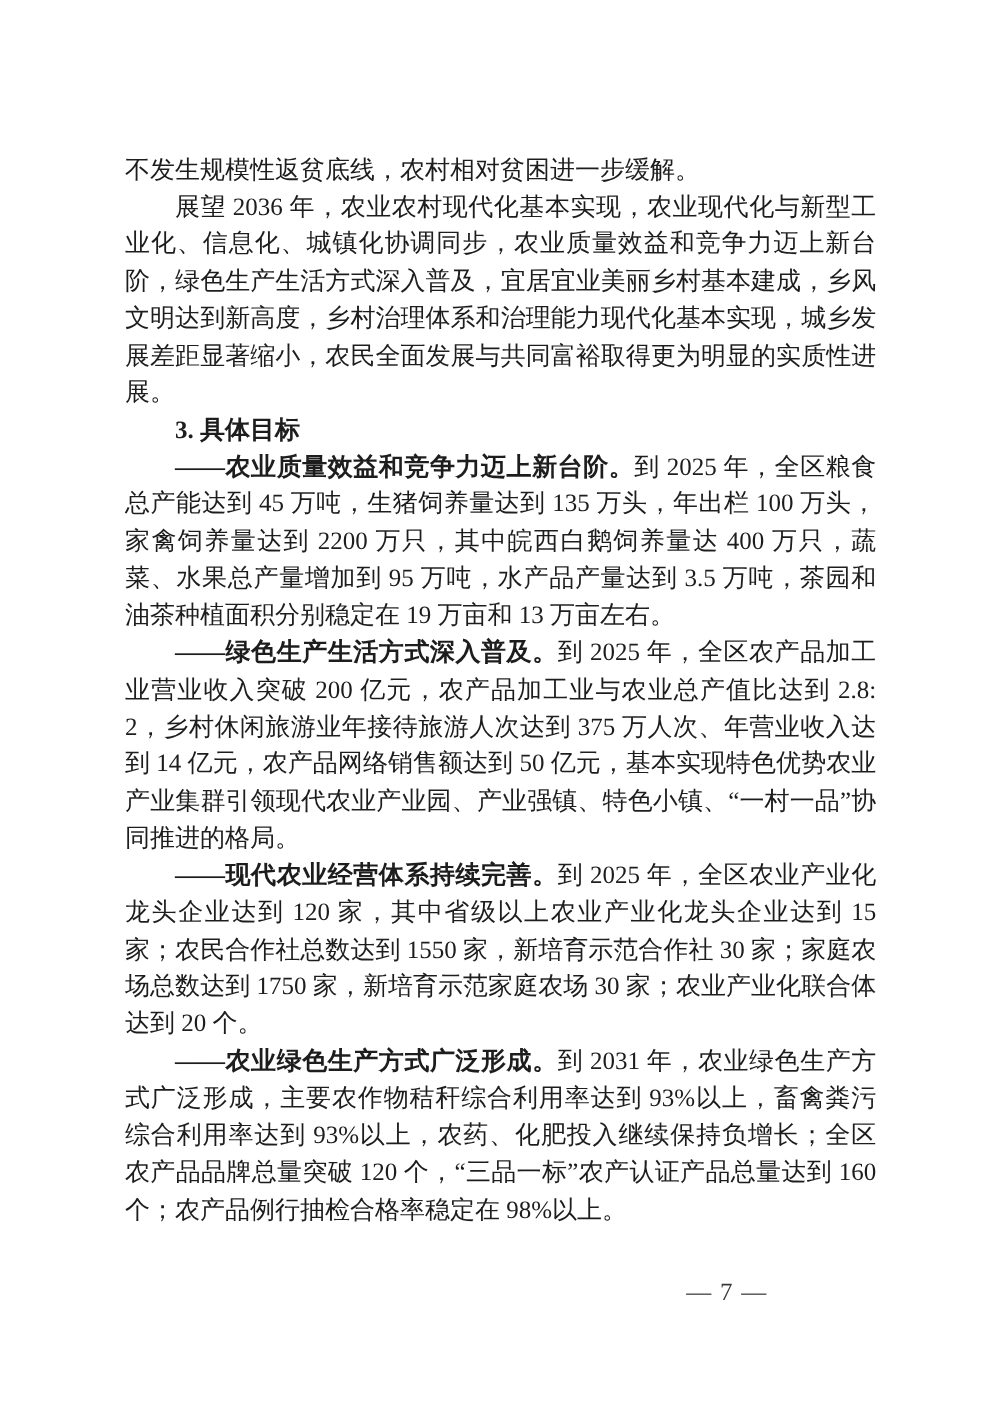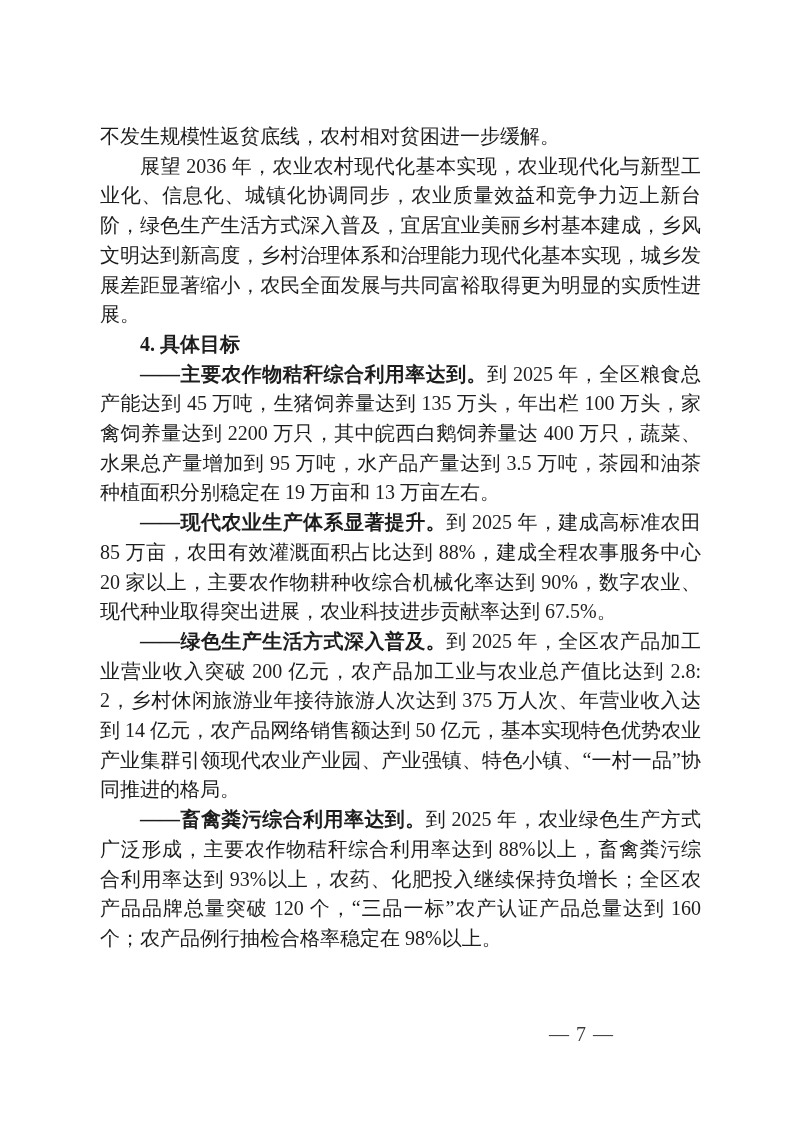--- a/index.html
+++ b/index.html
@@ -53,27 +53,27 @@
 </head>
 <body>
 
 <div class="page">
   <div class="content">
 
     <p class="no-indent">不发生规模性返贫底线，农村相对贫困进一步缓解。</p>
 
     <p>展望 2036 年，农业农村现代化基本实现，农业现代化与新型工业化、信息化、城镇化协调同步，农业质量效益和竞争力迈上新台阶，绿色生产生活方式深入普及，宜居宜业美丽乡村基本建成，乡风文明达到新高度，乡村治理体系和治理能力现代化基本实现，城乡发展差距显著缩小，农民全面发展与共同富裕取得更为明显的实质性进展。</p>
 
-    <p class="section-heading">4. 具体目标</p>
+    <p class="section-heading">3. 具体目标</p>
 
-    <p><span class="goal-lead">——主要农作物秸秆综合利用率达到。</span><span>到 2025 年，全区粮食总产能达到 45 万吨，生猪饲养量达到 135 万头，年出栏 100 万头，家禽饲养量达到 2200 万只，其中皖西白鹅饲养量达 400 万只，蔬菜、水果总产量增加到 95 万吨，水产品产量达到 3.5 万吨，茶园和油茶种植面积分别稳定在 19 万亩和 13 万亩左右。</span></p>
+    <p><span class="goal-lead">——农业质量效益和竞争力迈上新台阶。</span><span>到 2025 年，全区粮食总产能达到 45 万吨，生猪饲养量达到 135 万头，年出栏 100 万头，家禽饲养量达到 2200 万只，其中皖西白鹅饲养量达 400 万只，蔬菜、水果总产量增加到 95 万吨，水产品产量达到 3.5 万吨，茶园和油茶种植面积分别稳定在 19 万亩和 13 万亩左右。</span></p>
 
-    <p><span class="goal-lead">——现代农业生产体系显著提升。</span><span>到 2025 年，建成高标准农田 85 万亩，农田有效灌溉面积占比达到 88%，建成全程农事服务中心 20 家以上，主要农作物耕种收综合机械化率达到 90%，数字农业、现代种业取得突出进展，农业科技进步贡献率达到 67.5%。</span></p>
 
     <p><span class="goal-lead">——绿色生产生活方式深入普及。</span><span>到 2025 年，全区农产品加工业营业收入突破 200 亿元，农产品加工业与农业总产值比达到 2.8: 2，乡村休闲旅游业年接待旅游人次达到 375 万人次、年营业收入达到 14 亿元，农产品网络销售额达到 50 亿元，基本实现特色优势农业产业集群引领现代农业产业园、产业强镇、特色小镇、“一村一品”协同推进的格局。</span></p>
 
+    <p><span class="goal-lead">——现代农业经营体系持续完善。</span><span>到 2025 年，全区农业产业化龙头企业达到 120 家，其中省级以上农业产业化龙头企业达到 15 家；农民合作社总数达到 1550 家，新培育示范合作社 30 家；家庭农场总数达到 1750 家，新培育示范家庭农场 30 家；农业产业化联合体达到 20 个。</span></p>
 
-    <p><span class="goal-lead">——畜禽粪污综合利用率达到。</span><span>到 2025 年，农业绿色生产方式广泛形成，主要农作物秸秆综合利用率达到 88%以上，畜禽粪污综合利用率达到 93%以上，农药、化肥投入继续保持负增长；全区农产品品牌总量突破 120 个，“三品一标”农产认证产品总量达到 160 个；农产品例行抽检合格率稳定在 98%以上。</span></p>
+    <p><span class="goal-lead">——农业绿色生产方式广泛形成。</span><span>到 2031 年，农业绿色生产方式广泛形成，主要农作物秸秆综合利用率达到 93%以上，畜禽粪污综合利用率达到 93%以上，农药、化肥投入继续保持负增长；全区农产品品牌总量突破 120 个，“三品一标”农产认证产品总量达到 160 个；农产品例行抽检合格率稳定在 98%以上。</span></p>
 
   </div>
 
   <div class="page-number">— 7 —</div>
 </div>
 
 </body></html>

